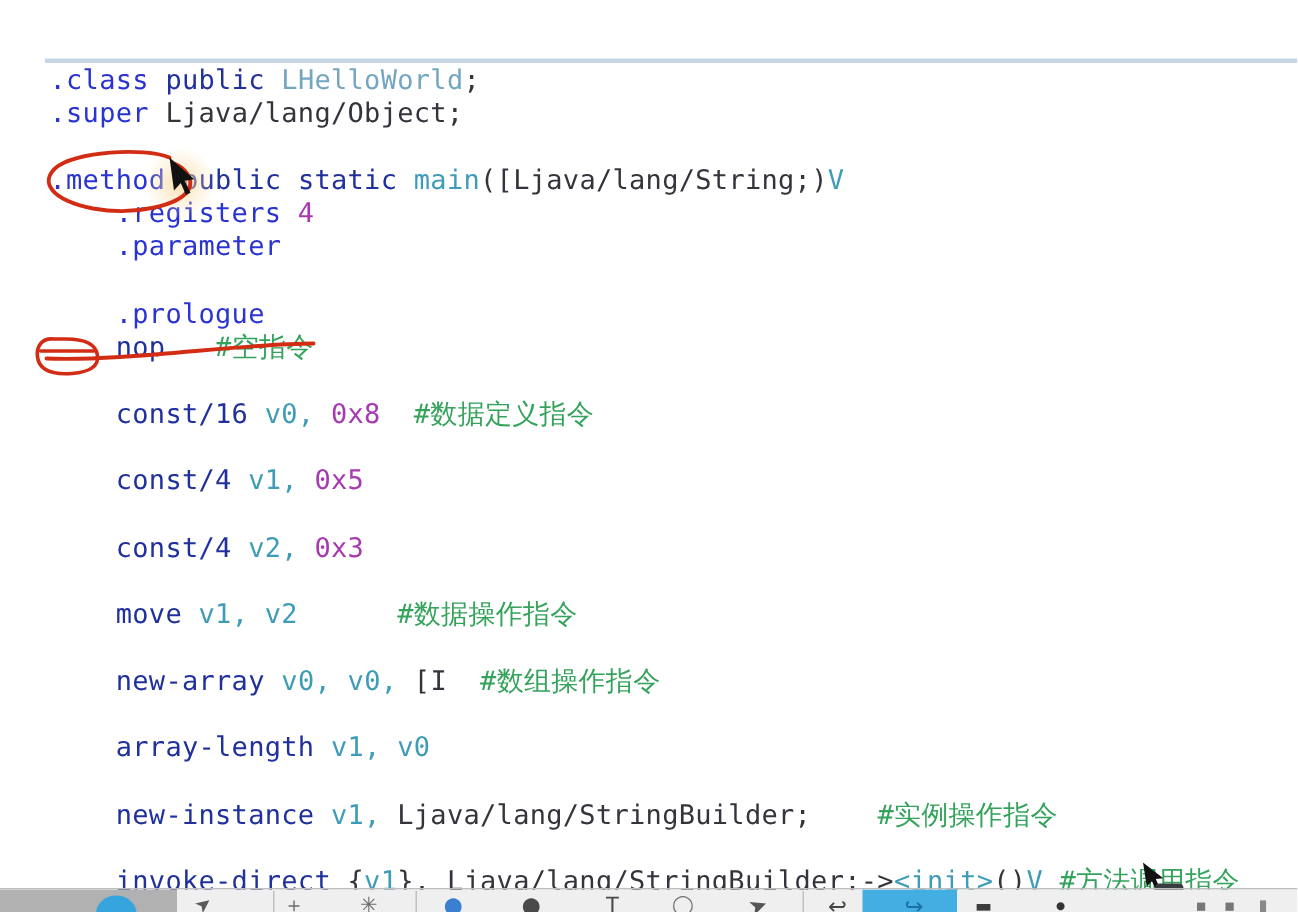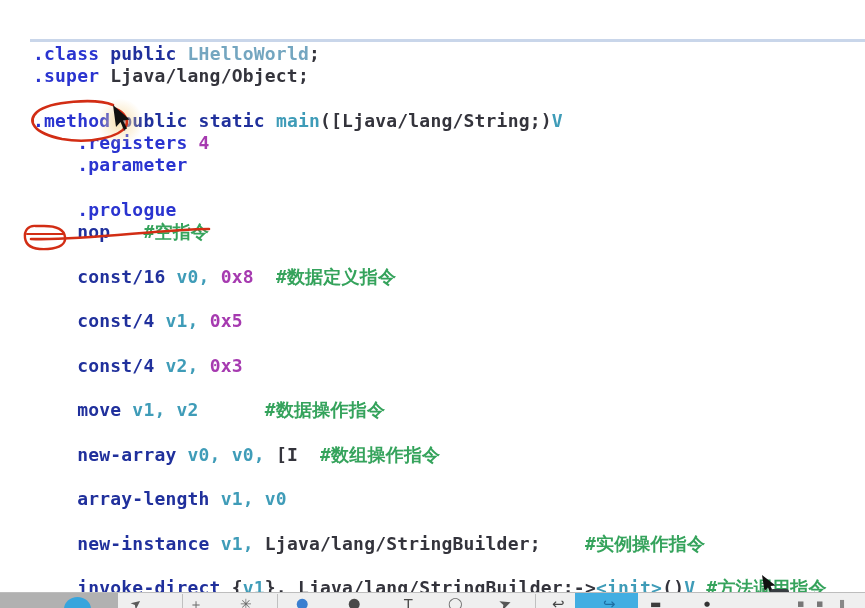--- a/index.html
+++ b/index.html
@@ -1,19 +1,19 @@
 <!DOCTYPE html>
 <html><head>
 <meta charset="utf-8">
 <style>
   html,body{margin:0;padding:0;}
   .stage{position:relative;width:865px;height:608px;overflow:hidden;background:#ffffff;
          font-family:"DejaVu Sans Mono","Liberation Mono",monospace;}
   .rule{position:absolute;left:30px;top:39px;width:835px;height:3px;background:#c9d6ea;}
-  .code{position:absolute;left:33px;top:43px;z-index:1;font-size:18px;font-weight:700;
+  .code{position:absolute;left:33px;top:43px;z-index:1;font-size:18px;font-weight:400;
         line-height:22.25px;letter-spacing:0.2px;white-space:pre;}
   .code-line{height:22.25px;}
   .glow{position:absolute;left:97px;top:99px;width:46px;height:46px;border-radius:50%;z-index:2;
         pointer-events:none;}
   .overlay{position:absolute;left:0;top:0;z-index:3;pointer-events:none;}
   .toolbar{position:absolute;left:0;top:592px;width:865px;height:16px;z-index:4;overflow:hidden;
            border-top:1px solid #bdbdbd;}
   .tb-left{position:absolute;left:0;top:0;width:118px;height:16px;background:#b1b1b1;}
   .tb-blue-circle{position:absolute;left:64px;top:4px;width:27px;height:24px;border-radius:50%;}
   .tb-main{position:absolute;left:118px;top:0;width:747px;height:16px;background:#efefef;}

